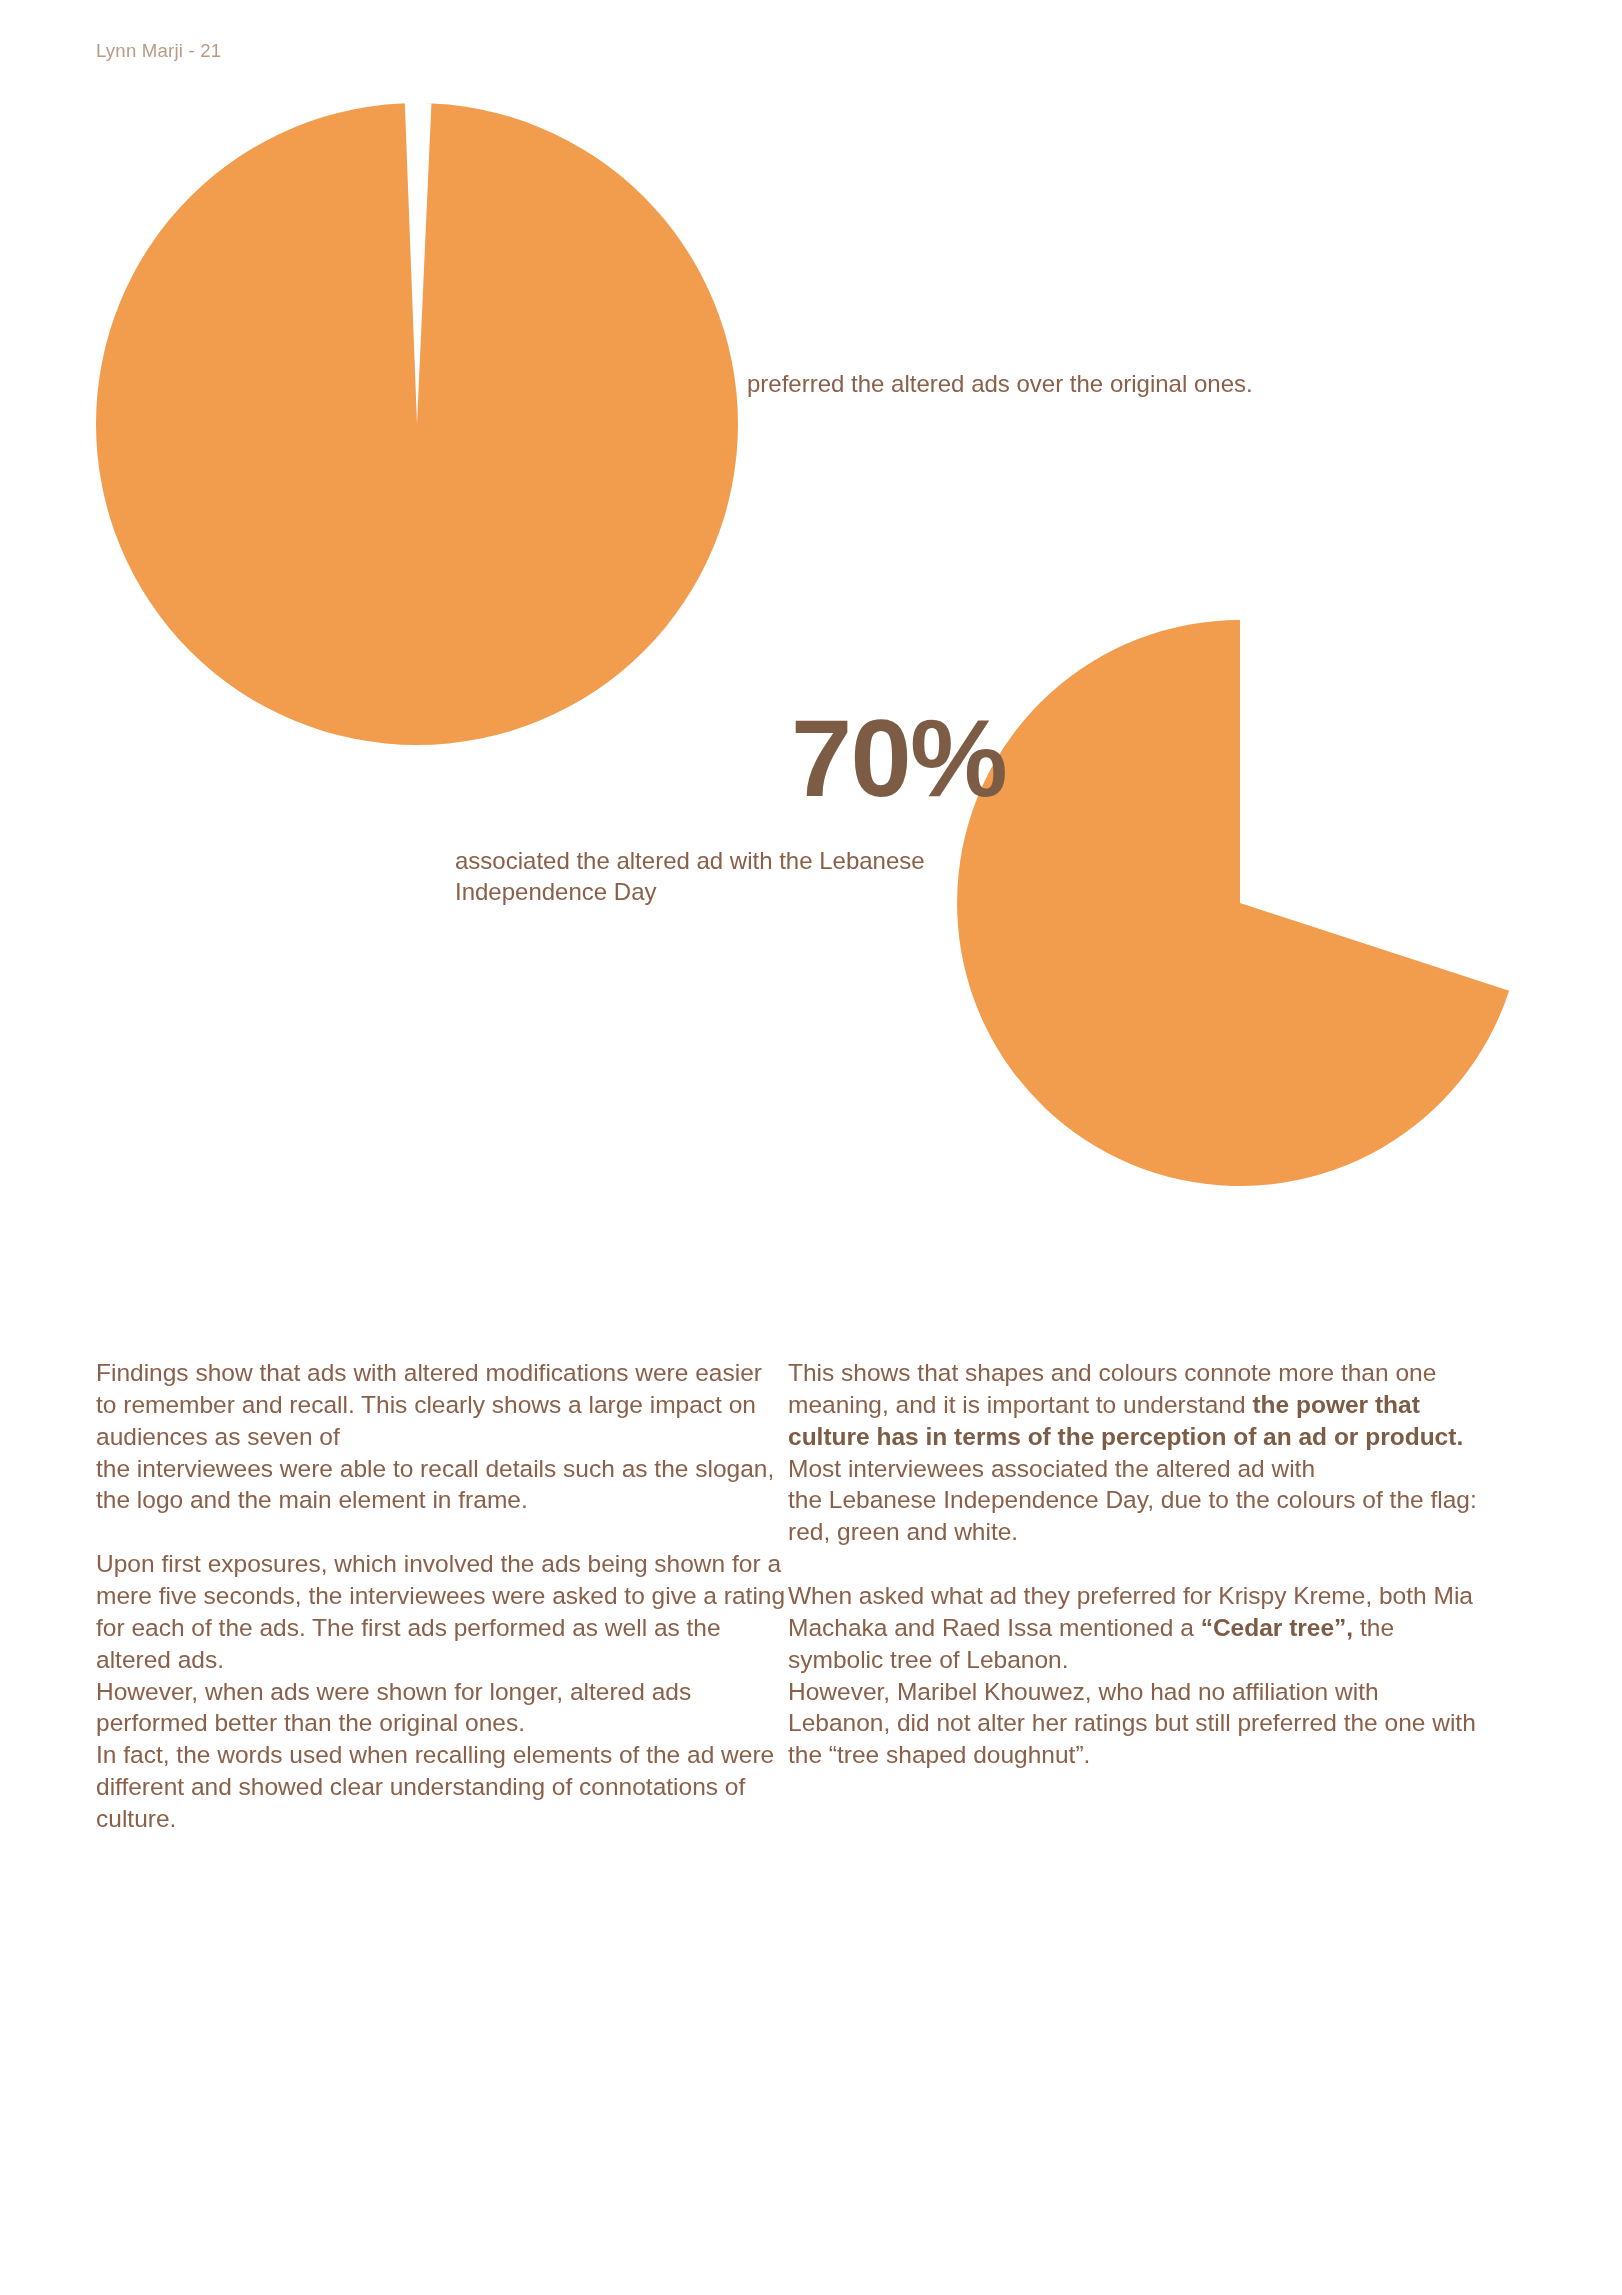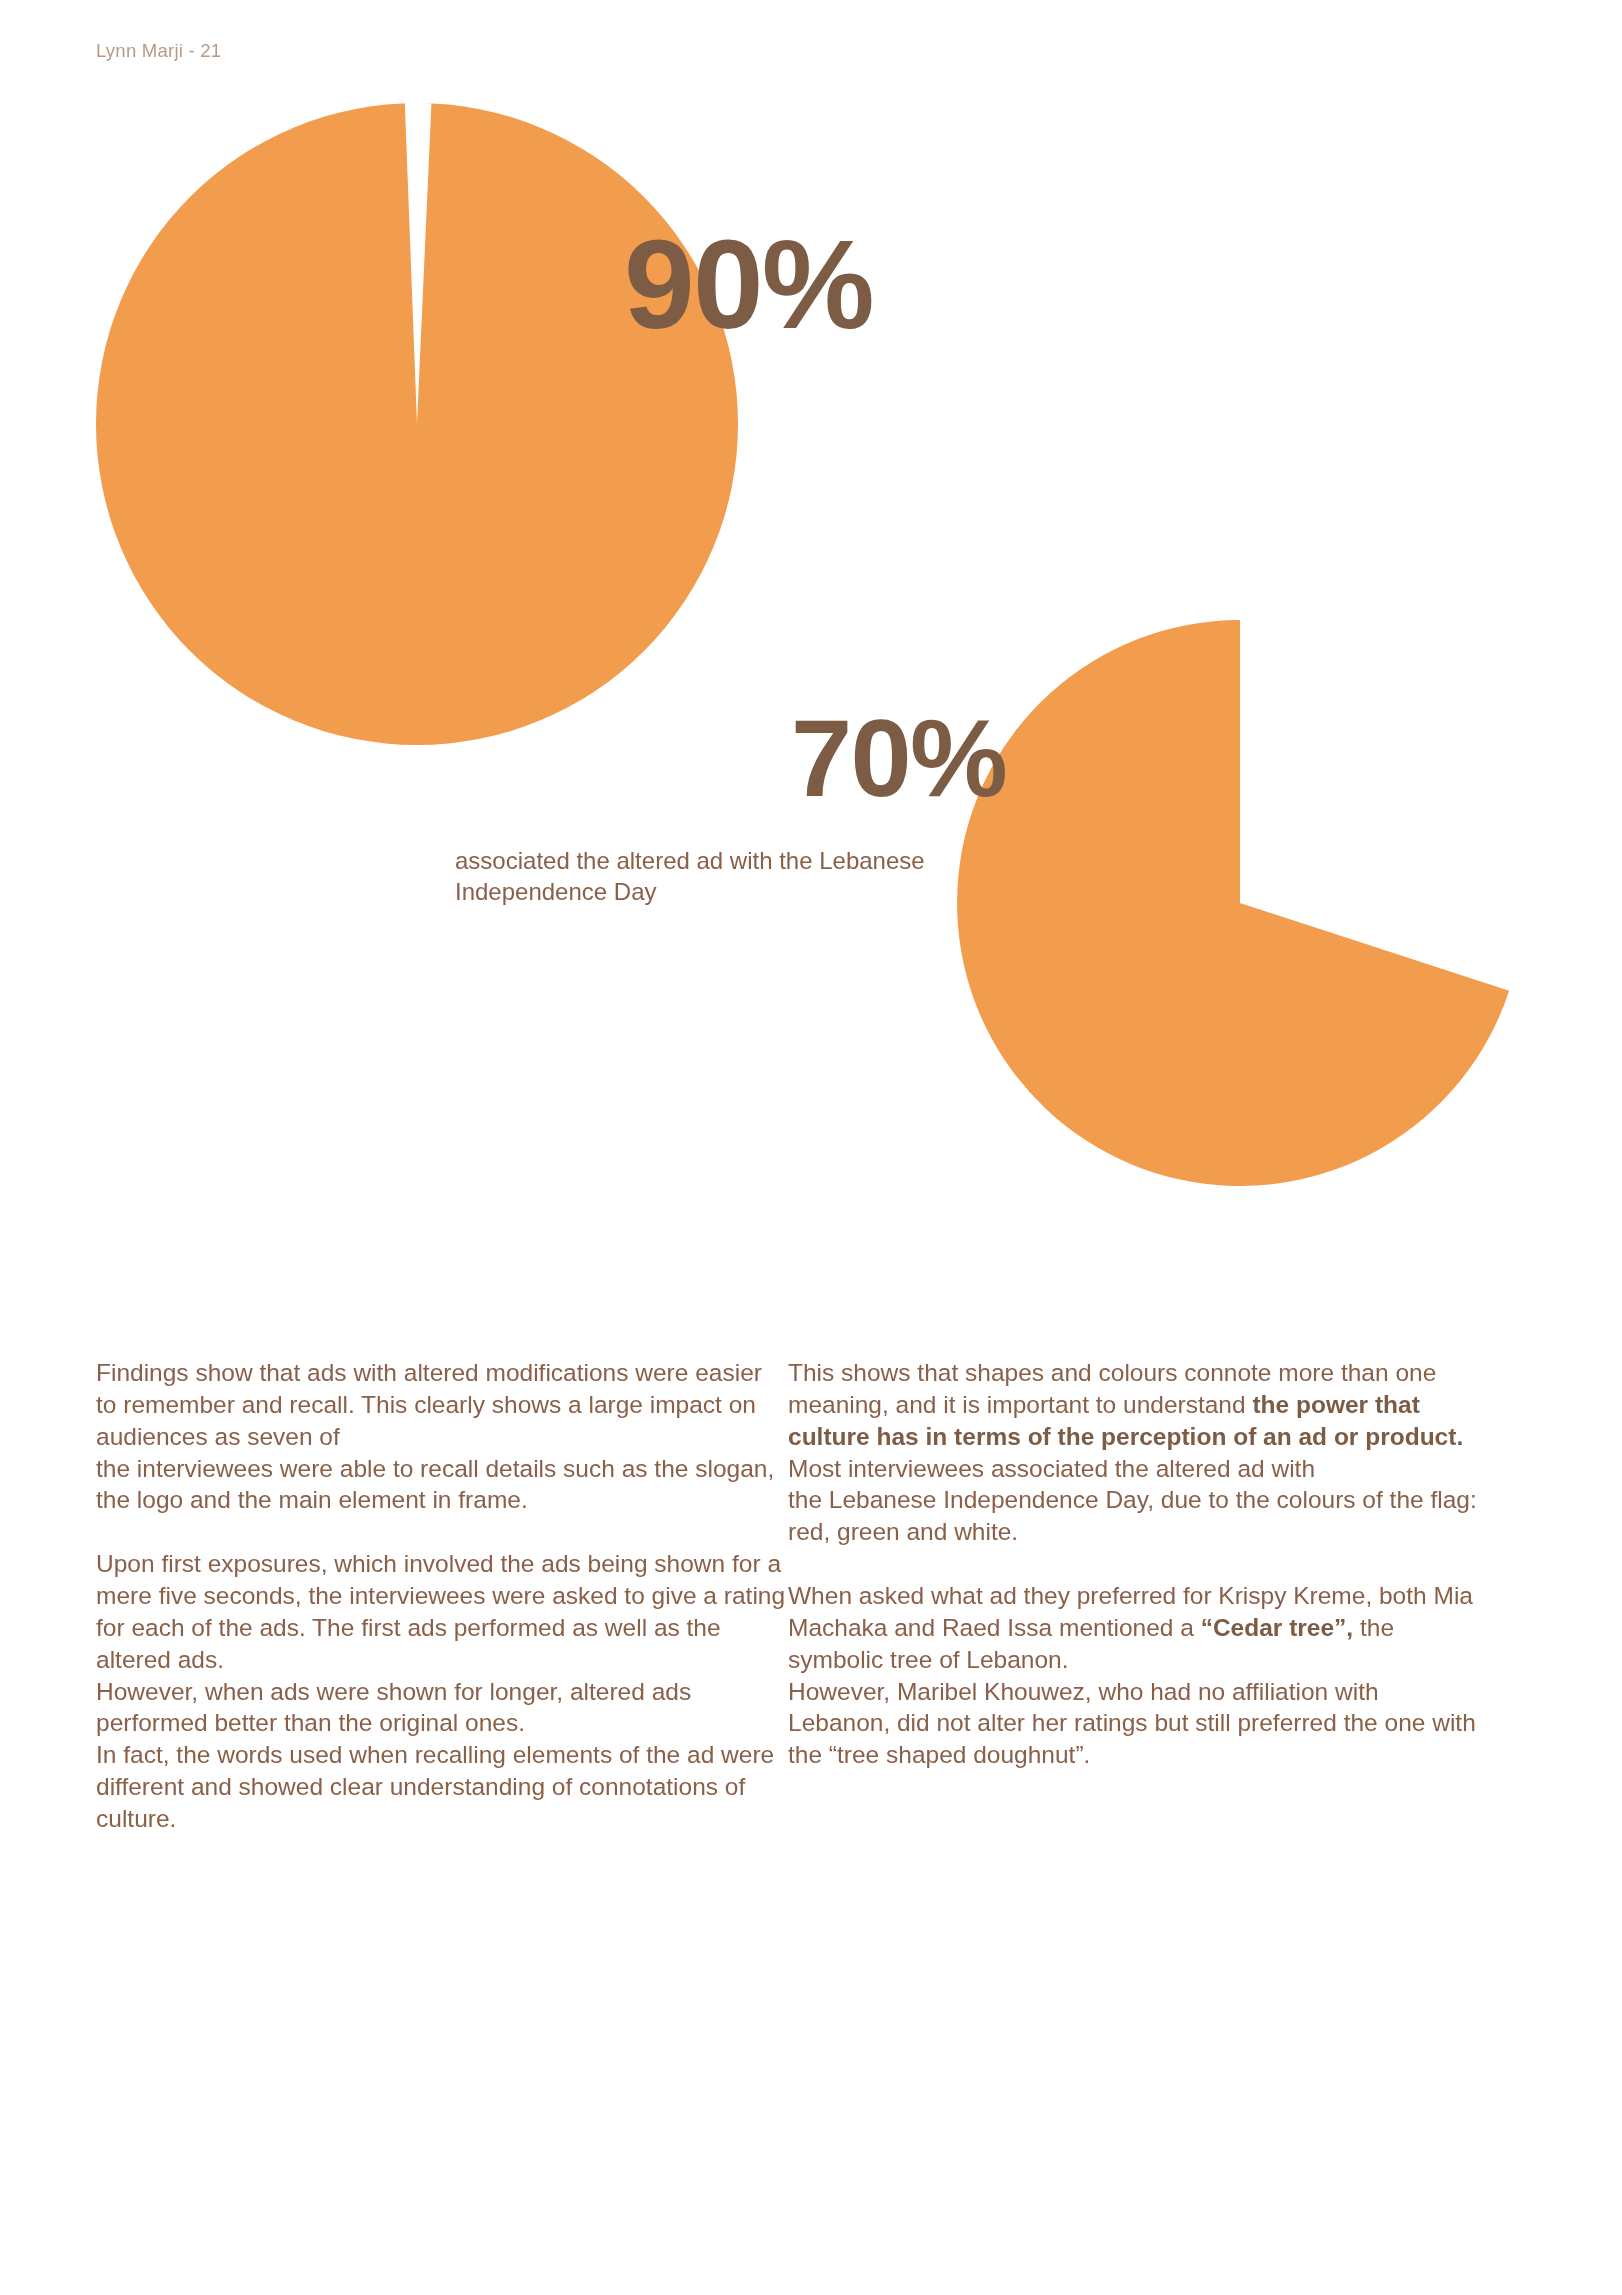--- a/index.html
+++ b/index.html
@@ -126,22 +126,22 @@
 
   <div class="pie" id="pie-90">
     <svg viewBox="0 0 200 200" aria-hidden="true">
 
       <circle cx="100" cy="100" r="100" fill="#f29c4e"></circle>
 
       <path d="M 100 100 L 96.2 0 A 100 100 0 0 1 104.5 0.1 Z" fill="#ffffff"></path>
     </svg>
   </div>
 
-  <div class="stat-number" id="stat-90-number">90%</div>
 
+  <div class="stat-caption" id="stat-90-caption">preferred the altered ads over the original ones.</div>
 
   <div class="pie" id="pie-70">
     <svg viewBox="0 0 200 200" aria-hidden="true">
 
       <circle cx="100" cy="100" r="100" fill="#ffffff"></circle>
 
       <path d="M 100 100 L 195.1 131.0 A 100 100 0 1 1 100 0 Z" fill="#f29c4e"></path>
     </svg>
   </div>
 

